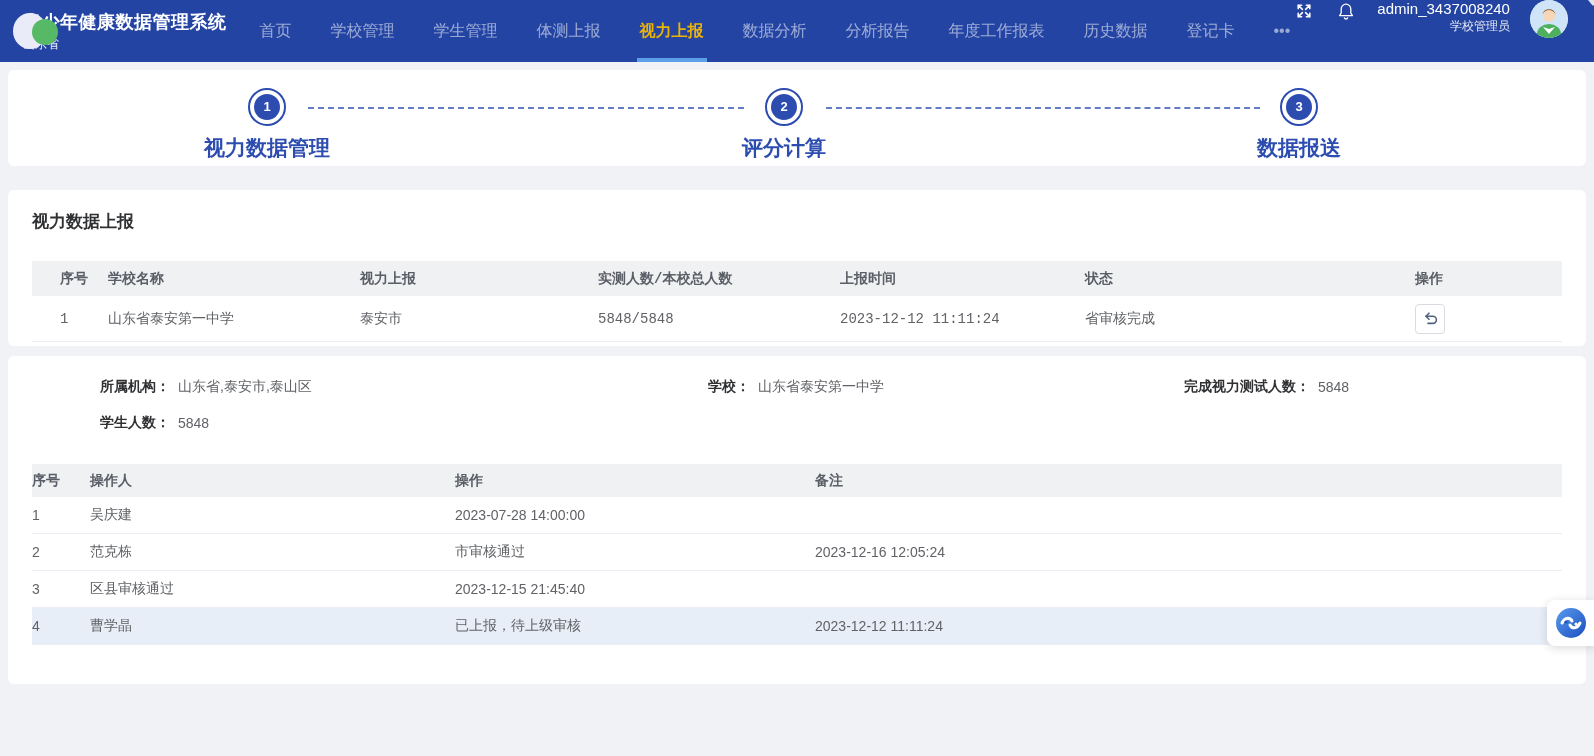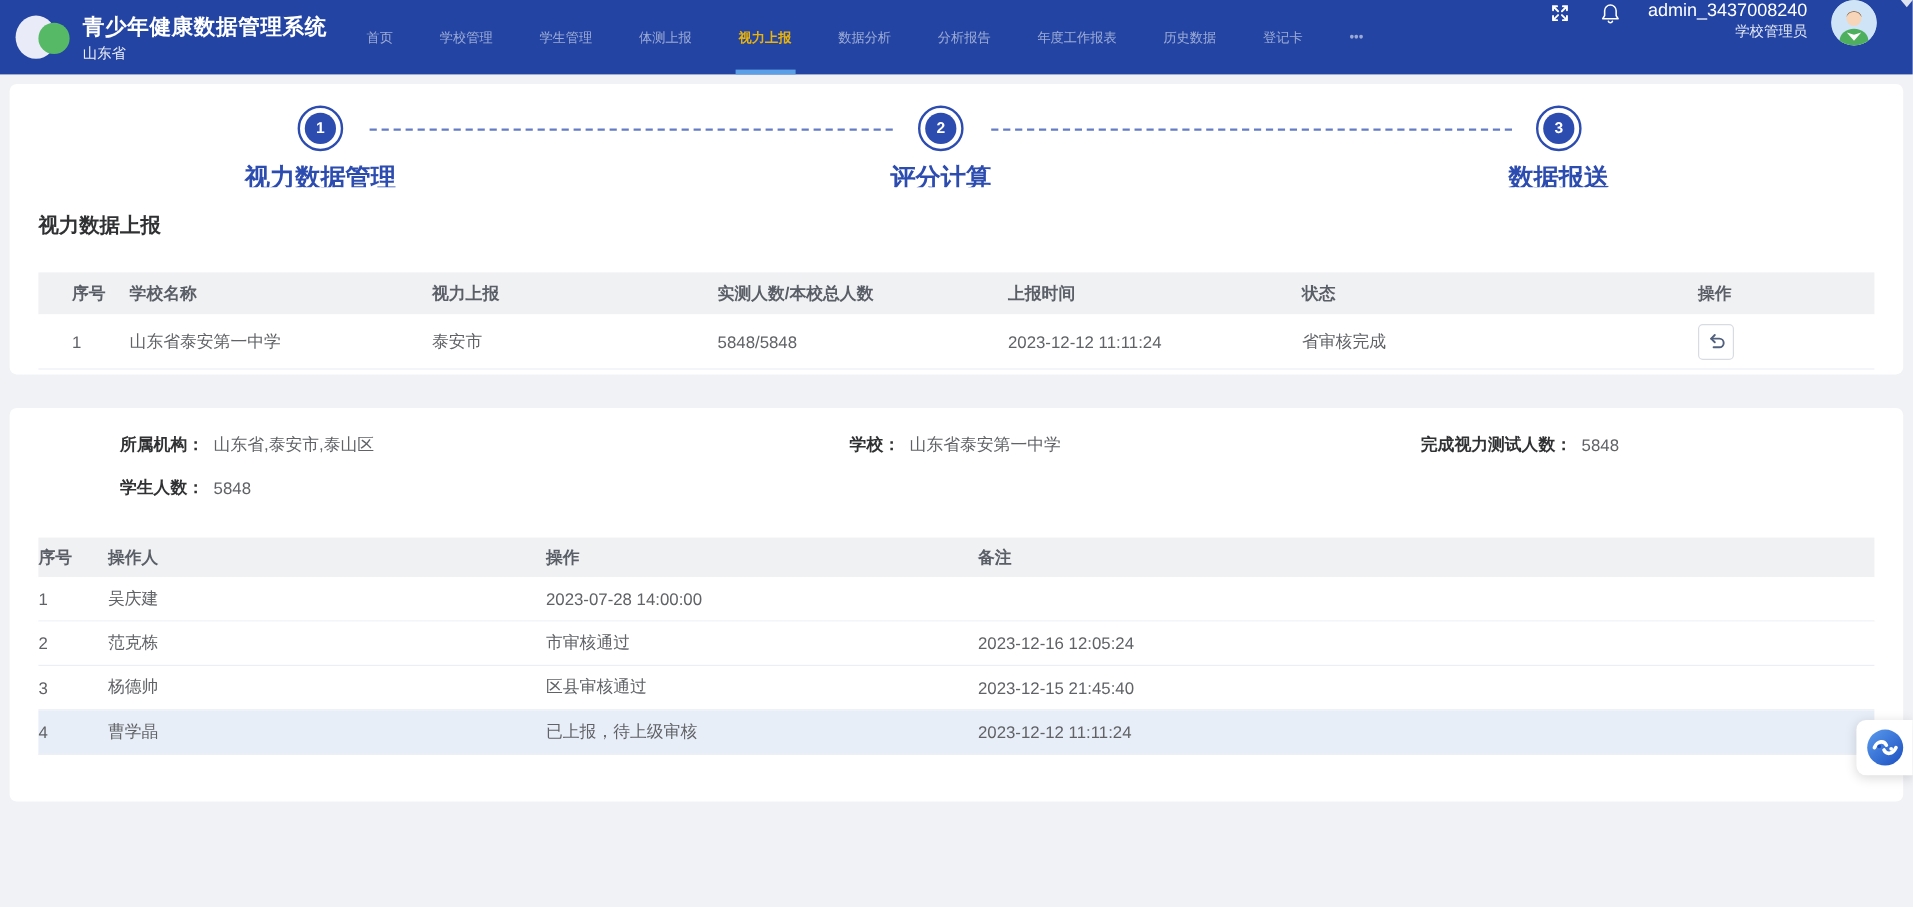--- a/index.html
+++ b/index.html
@@ -10,21 +10,21 @@
   }
   
   .navbar { height:62px; background:#2344a3; display:flex; align-items:stretch; padding-left:13px; }
   .logo { width:46px; position:relative; align-self:center; height:40px; margin-right:10px; }
   .logo .e1 { position:absolute; left:0; top:2px; width:34px; height:36px; border-radius:50%; background:#e9ecf8; }
   .logo .e2 { position:absolute; left:19px; top:8px; width:26px; height:26px; border-radius:50%; background:#56b966; }
   .brand { align-self:center; margin-right:30px; white-space:nowrap; }
   .brand .t { color:#fff; font-size:18px; font-weight:bold; letter-spacing:.5px; }
   .brand .s { color:rgba(255,255,255,.92); font-size:12px; margin-top:2px; }
   .menu { display:flex; align-items:stretch; gap:33px; }
-  .nav-item { position:relative; display:flex; align-items:center; padding:0 3px; font-size:11px;
+  .nav-item { position:relative; display:flex; align-items:center; padding:0 3px; font-size:16px;
     color:rgba(255,255,255,.55); cursor:pointer; white-space:nowrap; }
   .nav-item.active { color:#eab308; font-weight:bold; }
   .nav-item.active::after { content:''; position:absolute; left:0; right:0; bottom:0; height:4px; background:#5ba0e6; }
   .nav-right { margin-left:auto; display:flex; align-items:flex-start; gap:20px; }
   .icon-btn { width:22px; height:22px; display:flex; align-items:center; justify-content:center; cursor:pointer; }
   .user-block { text-align:right; line-height:1.25; }
   .user-name { color:#fff; font-size:15px; }
   .user-role { color:rgba(255,255,255,.88); font-size:12px; }
   .avatar { width:38px; height:38px; border-radius:50%; overflow:hidden; background:#cfe4f7; flex:0 0 auto; }
   .caret { width:0; height:0; border-left:5px solid transparent; border-right:5px solid transparent;
@@ -39,32 +39,32 @@
   .step-circle { width:38px; height:38px; margin:0 auto; border:2px solid #2d4cb0; border-radius:50%;
     background:#fff; display:flex; align-items:center; justify-content:center; }
   .step-num { width:26px; height:26px; border-radius:50%; background:#2d4cb0; color:#fff;
     font-size:13px; font-weight:bold; line-height:26px; text-align:center; }
   .step-label { margin-top:8px; color:#2d4cb0; font-size:21px; font-weight:600; }
   .connector { position:absolute; top:37px; border-top:2px dashed #4a66bd; opacity:.85; }
   .conn-1 { left:300px; width:436px; }
   .conn-2 { left:818px; width:434px; }
 
   
-  .report { top:156px; height:156px; }
+  .report { top:190px; height:156px;font-family:Liberation Mono, monospace; }
   .page-title { margin:20px 0 0 24px; font-size:17px; font-weight:bold; color:#303133; }
   .t1 { margin:28px 24px 0 24px; }
   .t1 .thead, .t1 .trow { display:grid; grid-template-columns:76px 252px 238px 242px 245px 330px 1fr; align-items:center; }
   .t1 .thead { height:35px; background:#f0f1f3; font-size:14px; font-weight:600; color:#5a5e66; }
   .t1 .thead > div:first-child, .t1 .trow > div:first-child { padding-left:28px; }
   .t1 .trow { height:46px; font-size:14px; color:#606266; border-bottom:1px solid #ebeef5; background:#fff; }
   .op-btn { width:30px; height:30px; border:1px solid #d8dbe2; border-radius:4px; background:#fff;
     display:flex; align-items:center; justify-content:center; cursor:pointer; }
 
   
-  .detail { top:340px; height:328px; }
+  .detail { top:356px; height:328px; }
   .detail-grid { margin:22px 24px 0 24px; display:grid; grid-template-columns:608px 500px 1fr; row-gap:18px; }
   .field { display:flex; align-items:center; font-size:14px; }
   .field .lbl { font-weight:600; color:#303133; text-align:right; white-space:nowrap; }
   .field .val { margin-left:8px; color:#606266;text-align:right; }
   .lbl-w1 { width:138px; } .lbl-w2 { width:110px; } .lbl-w3 { width:170px; }
 
   .t2 { position:absolute; top:108px; left:24px; right:24px; }
   .t2 .thead, .t2 .trow { display:grid; grid-template-columns:58px 365px 360px 365px 1fr; align-items:center; }
   .t2 .thead { height:33px; background:#f0f1f3; font-size:14px; font-weight:600; color:#5a5e66; }
   .t2 .trow { height:37px; font-size:14px; color:#606266; border-bottom:1px solid #ebeef5; background:#fff; }
@@ -221,21 +221,20 @@
     </div>
     <div class="trow">
       <div>2</div>
       <div>范克栋</div>
       <div>市审核通过</div>
       <div>2023-12-16 12:05:24</div>
       <div></div>
     </div>
     <div class="trow">
       <div>3</div>
-      <div>杨德帅</div>
       <div>区县审核通过</div>
       <div>2023-12-15 21:45:40</div>
       <div></div>
     </div>
     <div class="trow hl">
       <div>4</div>
       <div>曹学晶</div>
       <div>已上报，待上级审核</div>
       <div>2023-12-12 11:11:24</div>
       <div></div>

